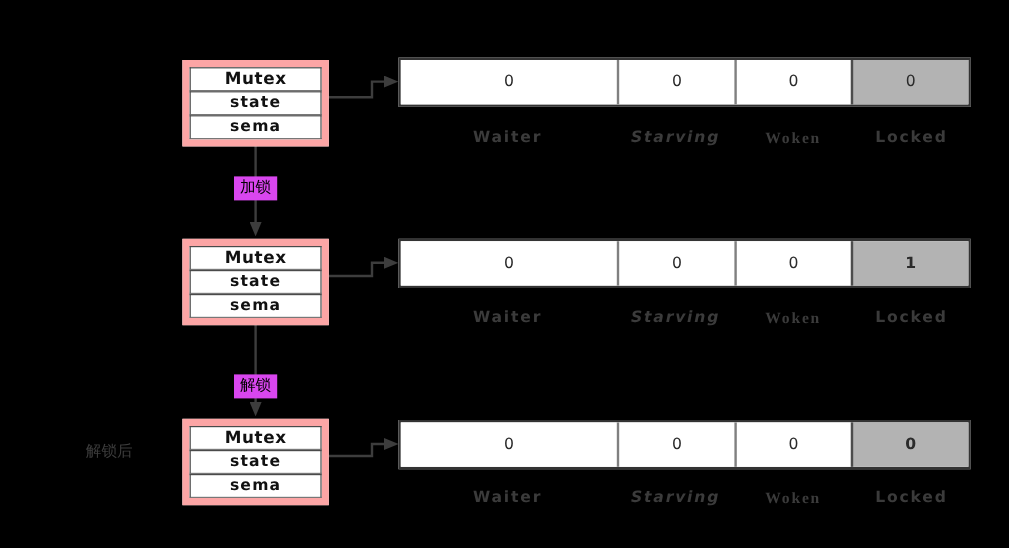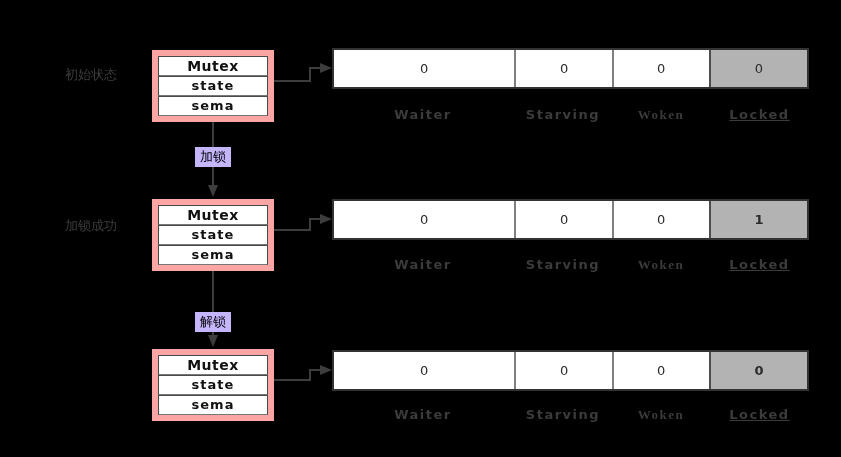--- a/index.html
+++ b/index.html
@@ -72,31 +72,31 @@
     position: absolute;
     color: #3b3b3b;
     font-weight: bold;
     font-size: 13px;
     letter-spacing: 1.5px;
     text-align: center;
     height: 15px;
     line-height: 15px;
   }
   .col-label.p1 { left: 332px; width: 182px; }
-  .col-label.p2 { left: 514px; width: 98px; }
+  .col-label.p2 { left: 514px; width: 98px; font-style: italic; }
   .col-label.p3 { left: 612px; width: 98px; font-family: Liberation Serif, serif; }
-  .col-label.p4 { left: 710px; width: 99px; text-decoration: underline; }
+  .col-label.p4 { left: 710px; width: 99px; }
   .transition-label {
     position: absolute;
     left: 195px;
     width: 36px;
     height: 20px;
     line-height: 20px;
     text-align: center;
-    background: #c4b5fd;
+    background: #d946ef;
     color: #000000;
     font-size: 13px;
   }
   #arrow-layer {
     position: absolute;
     left: 0; top: 0;
     width: 841px; height: 457px;
     pointer-events: none;
   }
 </style>
@@ -113,21 +113,20 @@
     </defs>
 
     <path d="M274 81 L310 81 L310 68 L321 68" fill="none" stroke="#3d3d3d" stroke-width="2" marker-end="url(#ah)"></path>
     <path d="M274 230 L310 230 L310 219 L321 219" fill="none" stroke="#3d3d3d" stroke-width="2" marker-end="url(#ah)"></path>
     <path d="M274 380 L310 380 L310 370 L321 370" fill="none" stroke="#3d3d3d" stroke-width="2" marker-end="url(#ah)"></path>
 
     <path d="M213 112 L213 186" fill="none" stroke="#3d3d3d" stroke-width="2" marker-end="url(#ah)"></path>
     <path d="M213 262 L213 336" fill="none" stroke="#3d3d3d" stroke-width="2" marker-end="url(#ah)"></path>
   </svg>
 
-  <div class="stage-label" style="top:67px">初始状态</div>
 
   <div class="mutex-box" style="top:50px">
     <div class="mutex-row mutex-title">Mutex</div>
     <div class="mutex-row">state</div>
     <div class="mutex-row">sema</div>
   </div>
 
   <div class="state-table" style="top:48px">
     <div class="cell c1">0</div>
     <div class="cell c2">0</div>
@@ -135,21 +134,20 @@
     <div class="cell c4">0</div>
   </div>
 
   <div class="col-label p1" style="top:107px">Waiter</div>
   <div class="col-label p2" style="top:107px">Starving</div>
   <div class="col-label p3" style="top:107px">Woken</div>
   <div class="col-label p4" style="top:107px">Locked</div>
 
   <div class="transition-label" style="top:147px">加锁</div>
 
-  <div class="stage-label" style="top:218px">加锁成功</div>
 
   <div class="mutex-box" style="top:199px">
     <div class="mutex-row mutex-title">Mutex</div>
     <div class="mutex-row">state</div>
     <div class="mutex-row">sema</div>
   </div>
 
   <div class="state-table" style="top:199px">
     <div class="cell c1">0</div>
     <div class="cell c2">0</div>
@@ -157,20 +155,21 @@
     <div class="cell c4 bold">1</div>
   </div>
 
   <div class="col-label p1" style="top:257px">Waiter</div>
   <div class="col-label p2" style="top:257px">Starving</div>
   <div class="col-label p3" style="top:257px">Woken</div>
   <div class="col-label p4" style="top:257px">Locked</div>
 
   <div class="transition-label" style="top:312px">解锁</div>
 
+  <div class="stage-label" style="top:369px">解锁后</div>
 
   <div class="mutex-box" style="top:349px">
     <div class="mutex-row mutex-title">Mutex</div>
     <div class="mutex-row">state</div>
     <div class="mutex-row">sema</div>
   </div>
 
   <div class="state-table" style="top:350px">
     <div class="cell c1">0</div>
     <div class="cell c2">0</div>

